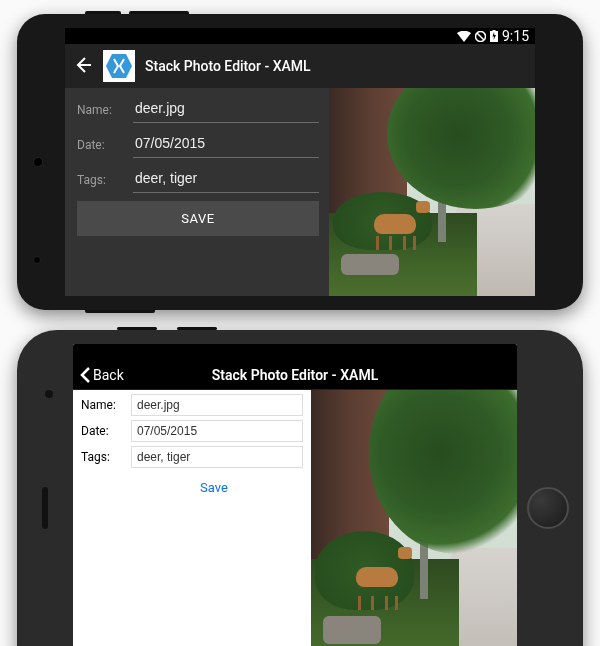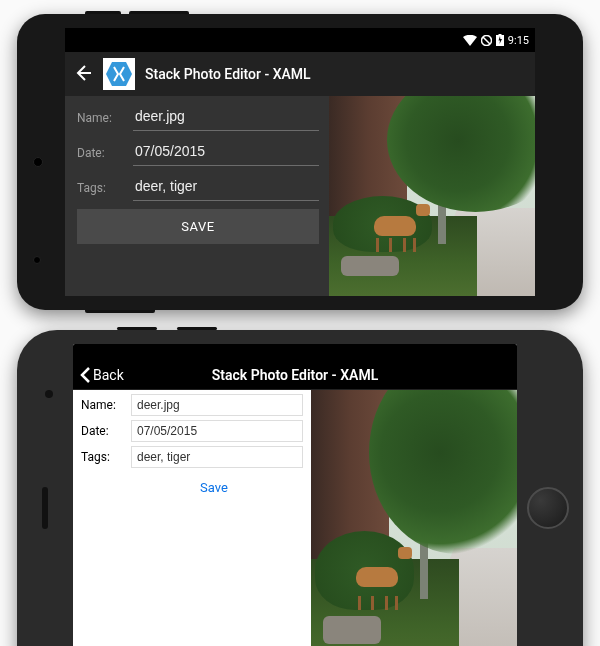--- a/index.html
+++ b/index.html
@@ -42,24 +42,24 @@
     width: 50px;
     display: flex;
     flex-direction: column;
     justify-content: space-around;
     align-items: center;
     color: #bdbdbd;
     font-size: 18px;
   }
 
   .android-status {
-    height: 24px;
+    height: 16px;
     background: #000;
     color:#fff;
-    font-size:11px;
+    font-size:14px;
     display:flex;
     justify-content:flex-end;
     align-items:center;
     padding:0 6px;
     gap:4px;
   }
   .wifi-icon, .batt-icon, .chg-icon {
     display:inline-block;
   }
   .wifi-icon svg, .batt-icon svg, .chg-icon svg { display:block; }

